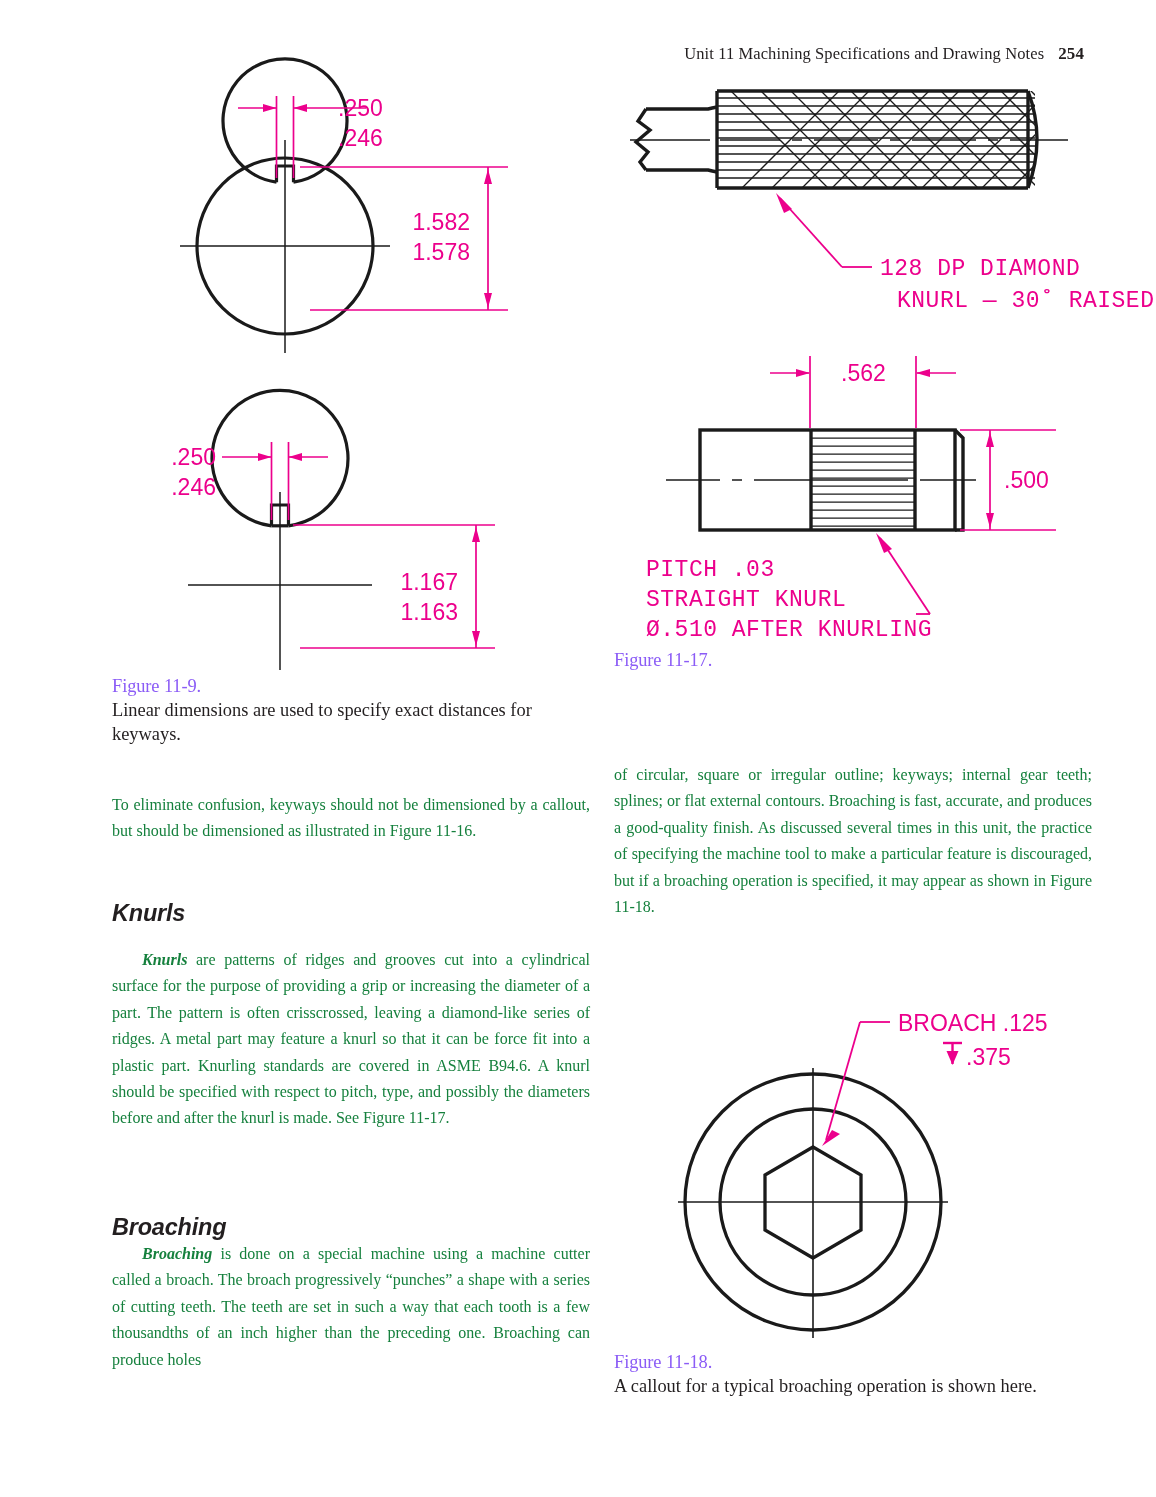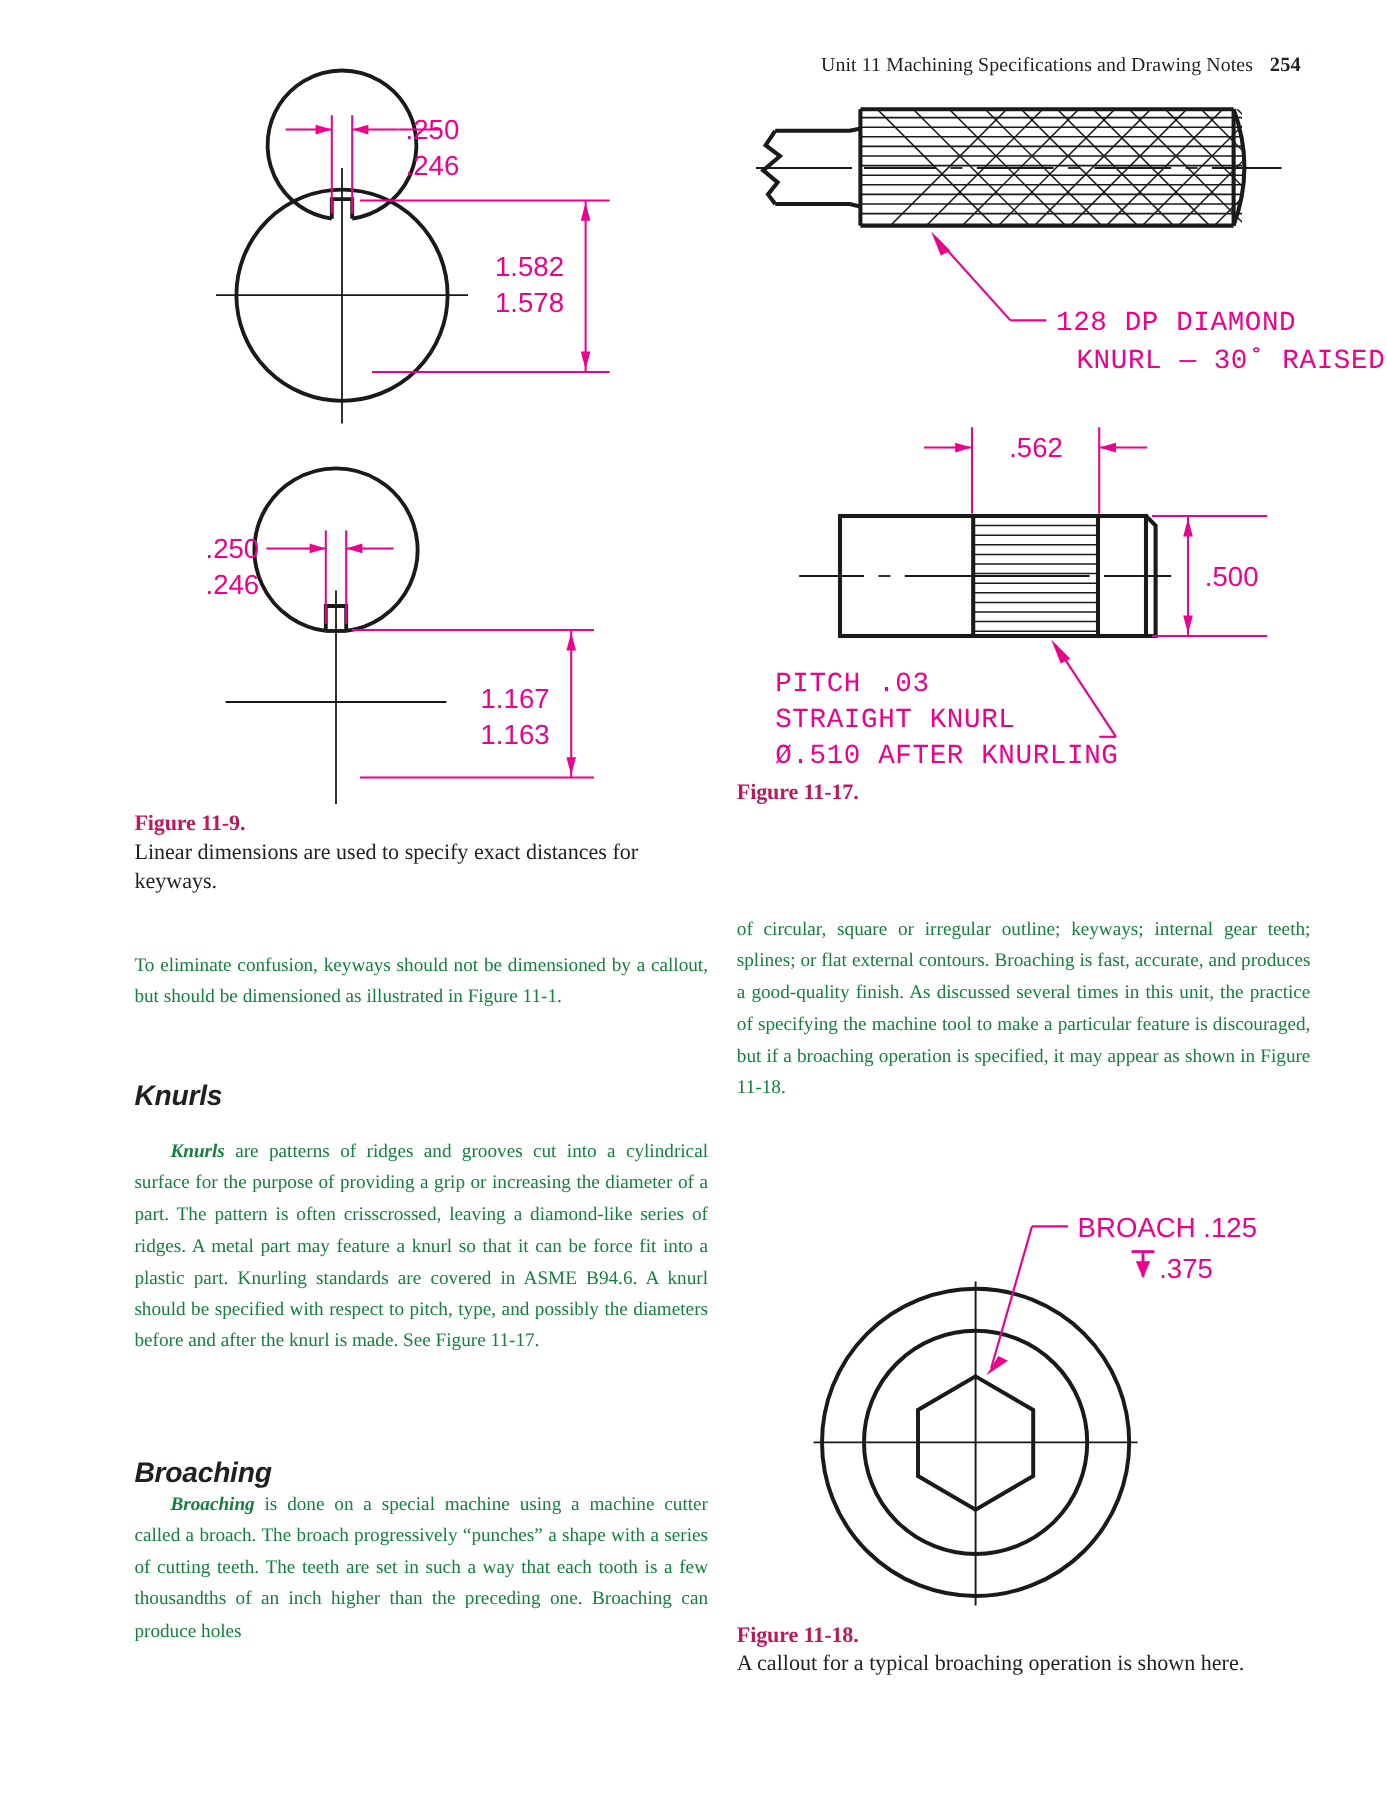--- a/index.html
+++ b/index.html
@@ -39,21 +39,21 @@
 
   h2.sec{
     font-family:"Liberation Sans", sans-serif;
     font-style:italic;font-weight:bold;
     font-size:23.5px;color:#231f20;
     margin:0;padding:0;letter-spacing:-.2px;
   }
 
   
   .cap{font-size:18.4px;line-height:24.2px;color:#231f20;font-family:"Liberation Serif", serif;}
-  .cap .fignum{color:#be185d;font-weight:bold;display:block;letter-spacing:-.1px;}
+  .cap .fignum{color:#8b5cf6;font-weight:normal;display:block;letter-spacing:-.1px;}
 
   
   .abs{position:absolute;}
   svg{display:block;overflow:visible;}
   .dimtxt{
     font-family:"Liberation Sans", sans-serif;
     fill:#EC008C;font-size:23px;
   }
   .cadtxt{
     font-family:"Liberation Mono", monospace;
@@ -309,21 +309,21 @@
       <text class="cadtxt" x="38" y="254">STRAIGHT  KNURL</text>
       <text class="cadtxt" x="38" y="284">Ø.510  AFTER  KNURLING</text>
     </svg>
   </div>
 
   <div class="abs cap" style="left:614px;top:648px;width:476px;">
     <span class="fignum">Figure 11-17.</span>
   </div>
 
   <div class="col-left body" style="top:792px;">
-    <p>To eliminate confusion, keyways should not be dimensioned by a callout, but should be dimensioned as illustrated in Figure 11-1.</p>
+    <p>To eliminate confusion, keyways should not be dimensioned by a callout, but should be dimensioned as illustrated in Figure 11-16.</p>
   </div>
 
   <div class="abs" style="left:112px;top:900px;width:478px;">
     <h2 class="sec">Knurls</h2>
     <div class="body" style="margin-top:20px;">
       <p class="indent"><b class="run">Knurls</b><span> are patterns of ridges and grooves cut into a cylindrical surface for the purpose of providing a grip or increasing the diameter of a part. The pattern is often crisscrossed, leaving a diamond-like series of ridges. A metal part may feature a knurl so that it can be force fit into a plastic part. Knurling standards are covered in ASME B94.6. A knurl should be specified with respect to pitch, type, and possibly the diameters before and after the knurl is made. See Figure 11-17.</span></p>
     </div>
   </div>
 
   <div class="abs" style="left:112px;top:1214px;width:478px;">

